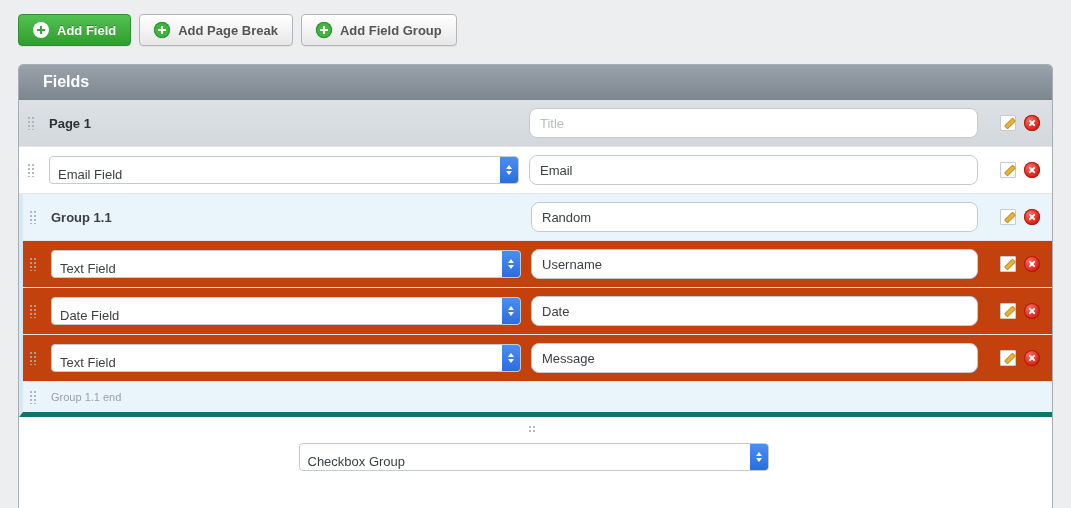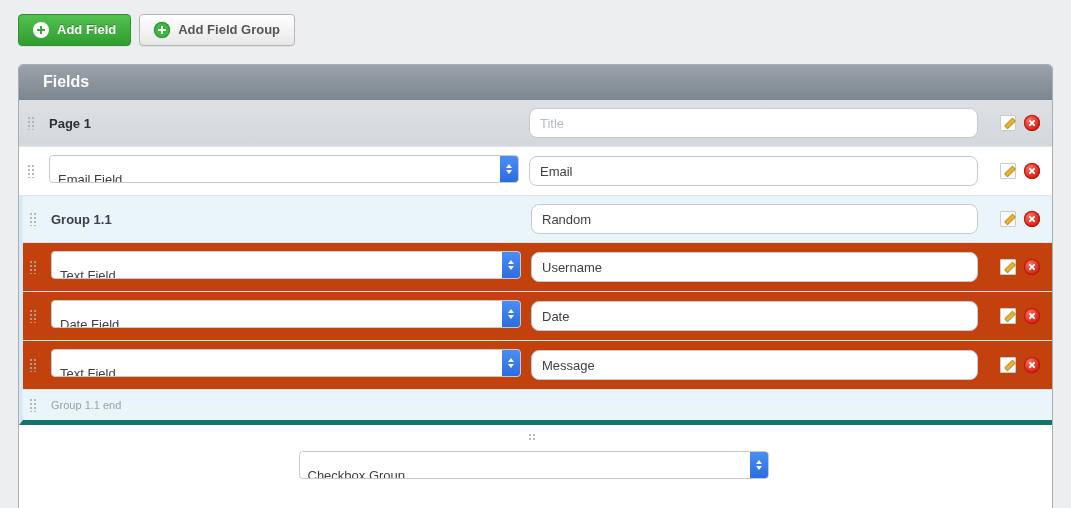--- a/index.html
+++ b/index.html
@@ -14,20 +14,21 @@
     padding: 14px 18px;
     width: 1035px;
   }
   .toolbar {
     display: flex;
     gap: 8px;
     margin-bottom: 18px;
   }
   .btn {
     display: inline-flex;
+    align-items: center;
     gap: 8px;
     padding: 7px 14px;
     border-radius: 4px;
     font-weight: bold;
     font-size: 13px;
     cursor: pointer;
     border: 1px solid #b5b5b5;
     background: linear-gradient(#ffffff, #e7e7e7);
     color: #555;
     box-shadow: 0 1px 0 rgba(0,0,0,0.05);
@@ -125,21 +126,21 @@
     position: relative;
     width: 470px;
     flex: 0 0 470px;
   }
   .select-wrap select {
     width: 100%;
     height: 28px;
     border: 1px solid #c5cace;
     border-radius: 4px;
     background: #fff;
-    padding: 16px 26px 0 8px;
+    padding: 8px 26px 0 8px;
     font-size: 13px;
     color: #3b3f43;
     appearance: none;
     -webkit-appearance: none;
   }
   .select-wrap .chevpair {
     position: absolute;
     right: 1px; top: 1px;
     width: 18px;
     height: 26px;
@@ -221,20 +222,24 @@
 <body>
 
 <div class="page">
   <div class="toolbar">
     <button class="btn green">
       <span class="plus-circle"></span>
       <span>Add Field</span>
     </button>
     <button class="btn">
       <span class="plus-circle"></span>
+      <span>Add Page Break</span>
+    </button>
+    <button class="btn">
+      <span class="plus-circle"></span>
       <span>Add Field Group</span>
     </button>
   </div>
 
   <div class="panel">
     <div class="panel-header">Fields</div>
 
     <div class="row page-row">
       <span class="grip"></span>
       <span class="left-label">Page 1</span>

